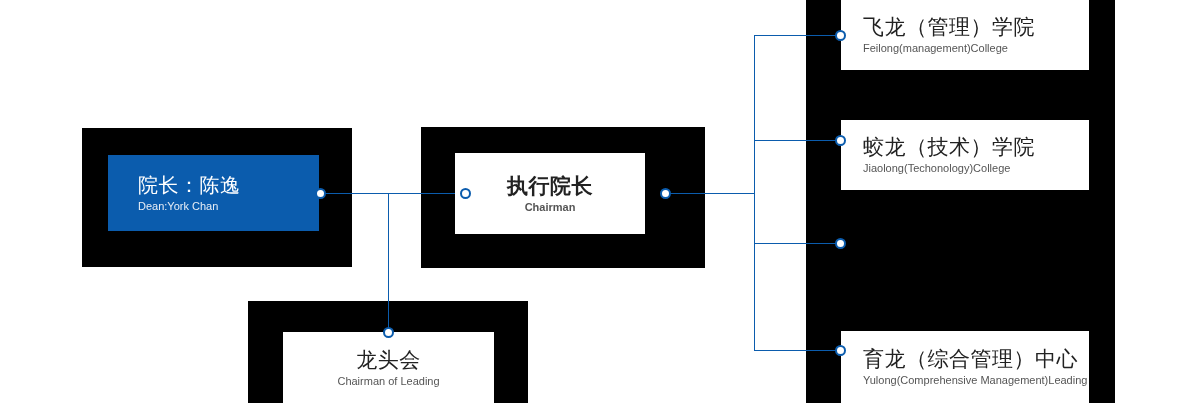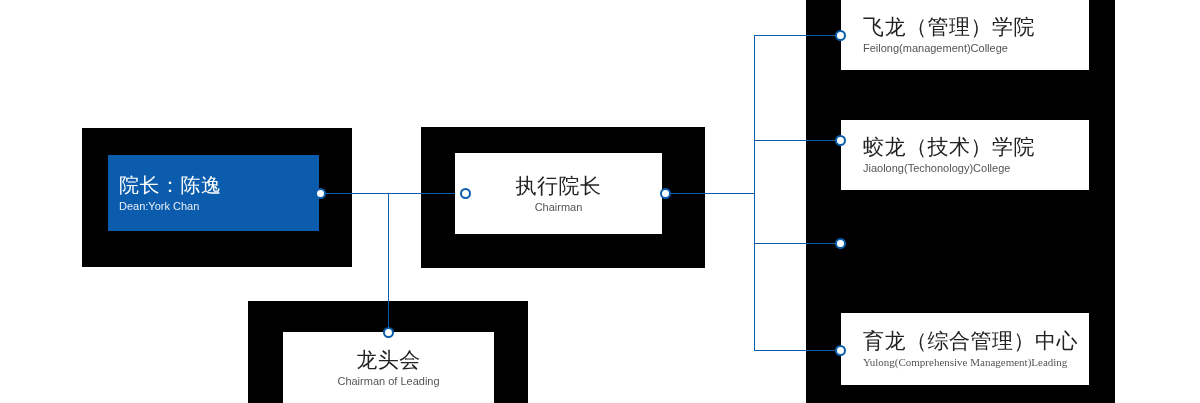--- a/index.html
+++ b/index.html
@@ -57,21 +57,21 @@
   }
   .node.white {
     background: #ffffff;
     align-items: center;
     text-align: center;
   }
   .node.primary {
     background: #0b5cad;
     align-items: flex-start;
     text-align: right;
-    padding-left: 11px;
+    padding-left: 30px;
   }
   .node.left-align {
     align-items: flex-start;
     text-align: left;
     padding-left: 22px;
   }
 
   .title-cn {
     font-size: 21px;
     line-height: 1.25;
@@ -87,31 +87,31 @@
     margin-top: 1px;
   }
   .node.primary .title-cn { color: #ffffff; font-size: 20px; }
   .node.primary .title-en { color: #e8eef6; font-weight: normal; }
 
   
   #bd-dean      { left: 82px;  top: 128px; width: 270px; height: 139px; }
   #node-dean    { left: 108px; top: 155px; width: 211px; height: 76px; }
 
   #bd-exec      { left: 421px; top: 127px; width: 284px; height: 141px; }
-  #node-exec    { left: 455px; top: 153px; width: 207px; height: 81px; }
+  #node-exec    { left: 455px; top: 153px; width: 190px; height: 81px; font-weight: bold; }
 
   #bd-chair     { left: 248px; top: 301px; width: 280px; height: 102px; }
   #node-chair   { left: 283px; top: 332px; width: 211px; height: 71px; }
 
   #bd-right     { left: 806px; top: 0px;   width: 309px; height: 403px; }
 
   #node-col-0   { left: 841px; top: 0px;   width: 248px; height: 70px; }
   #node-col-1   { left: 841px; top: 105px; width: 248px; height: 70px; margin-top: 15px; }
   #node-col-2   { left: 841px; top: 208px; width: 248px; height: 70px; }
-  #node-col-3   { left: 841px; top: 313px; width: 248px; height: 72px; font-family: Liberation Serif, serif; }
+  #node-col-3   { left: 841px; top: 331px; width: 248px; height: 72px; }
 </style>
 </head>
 <body>
 
 <div id="chart-canvas">
 
   <div class="backdrop" id="bd-dean"></div>
   <div class="backdrop" id="bd-exec"></div>
   <div class="backdrop" id="bd-chair"></div>
   <div class="backdrop" id="bd-right"></div>

